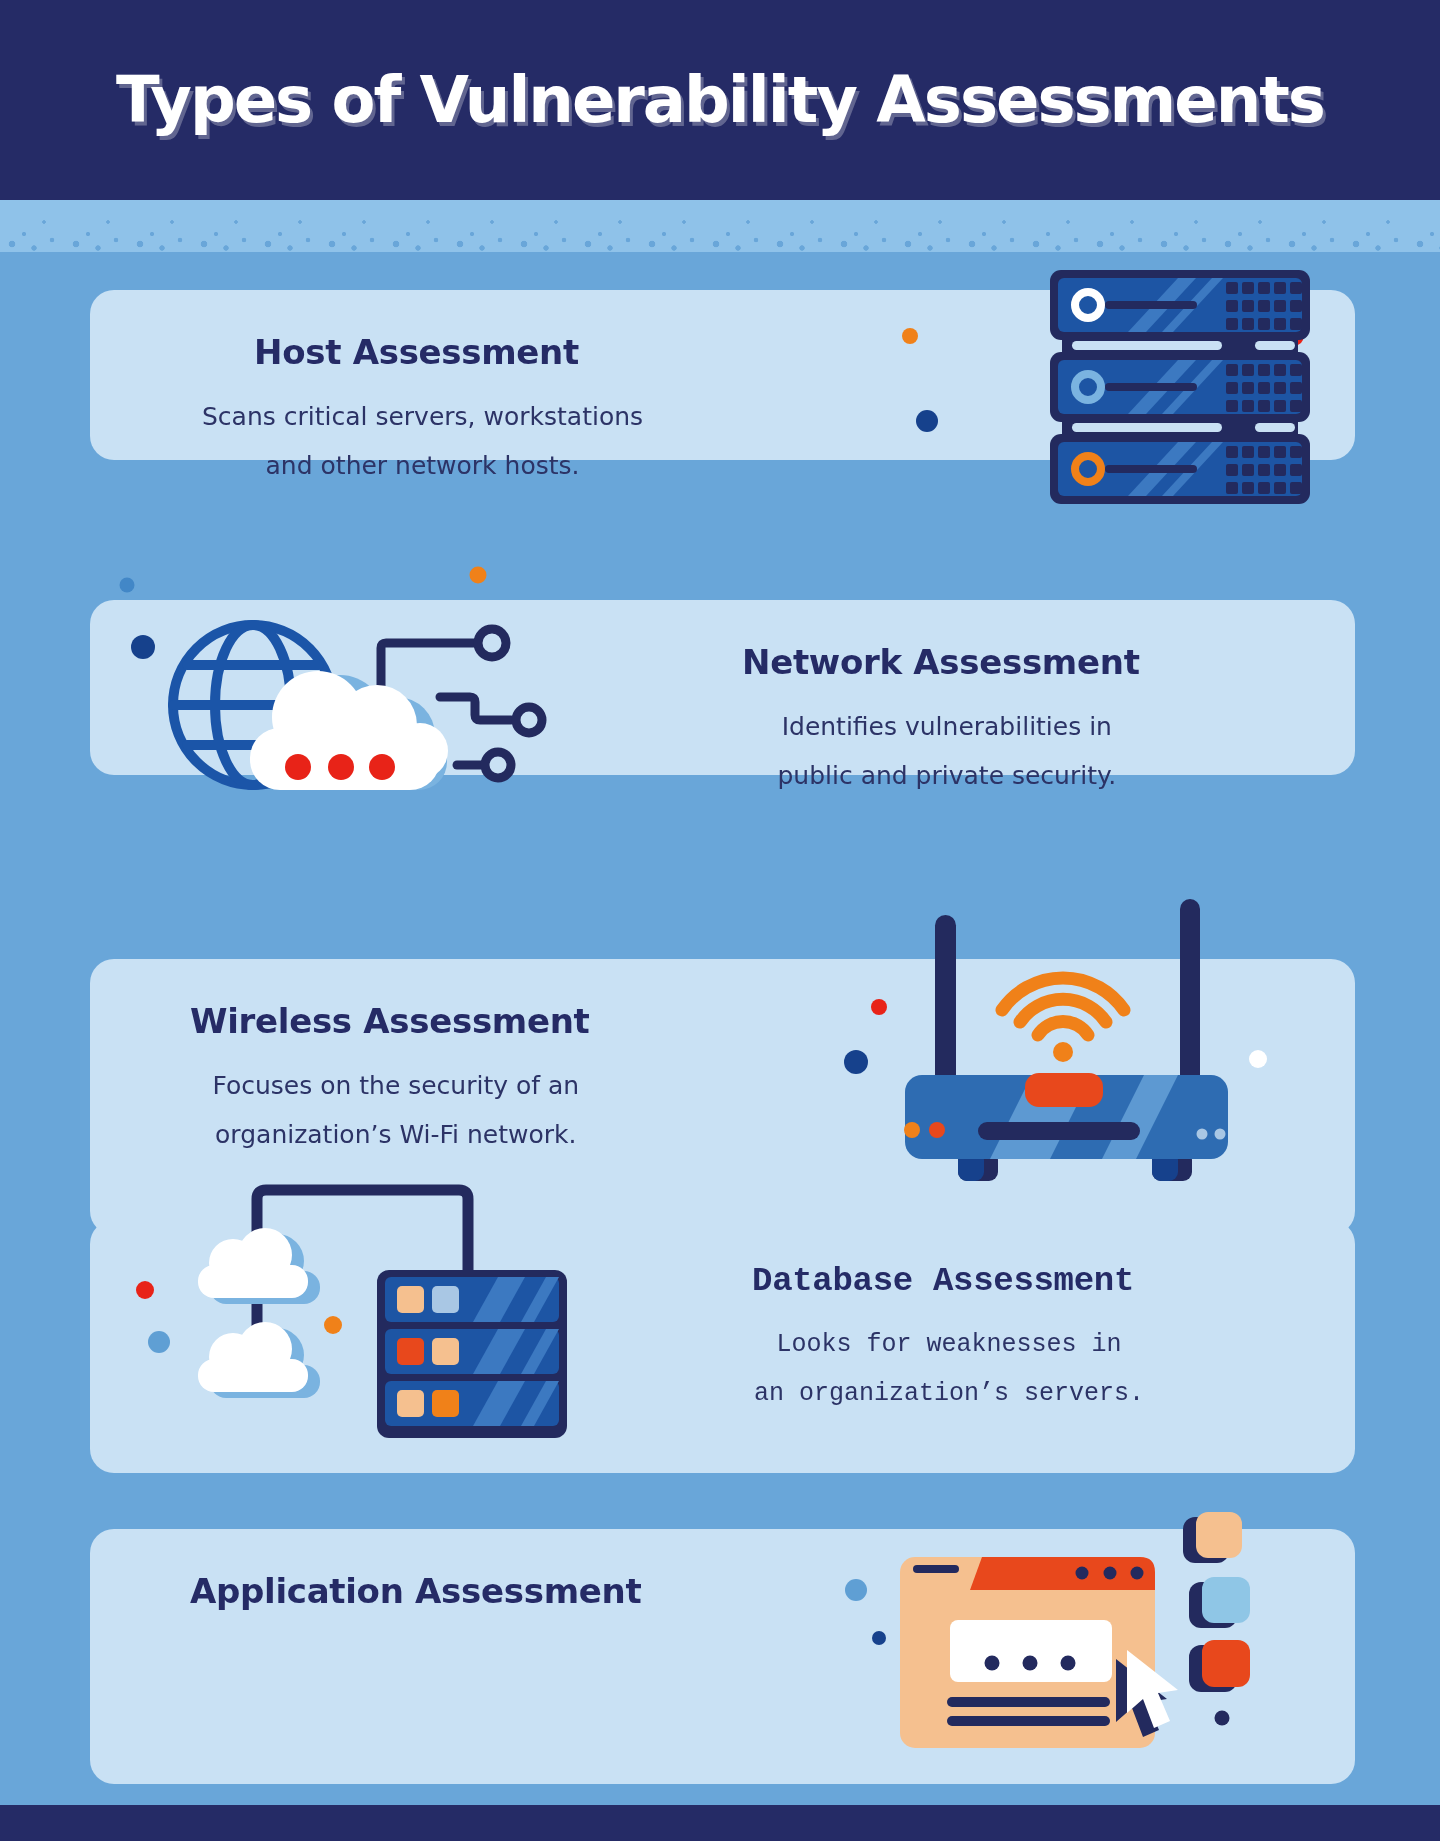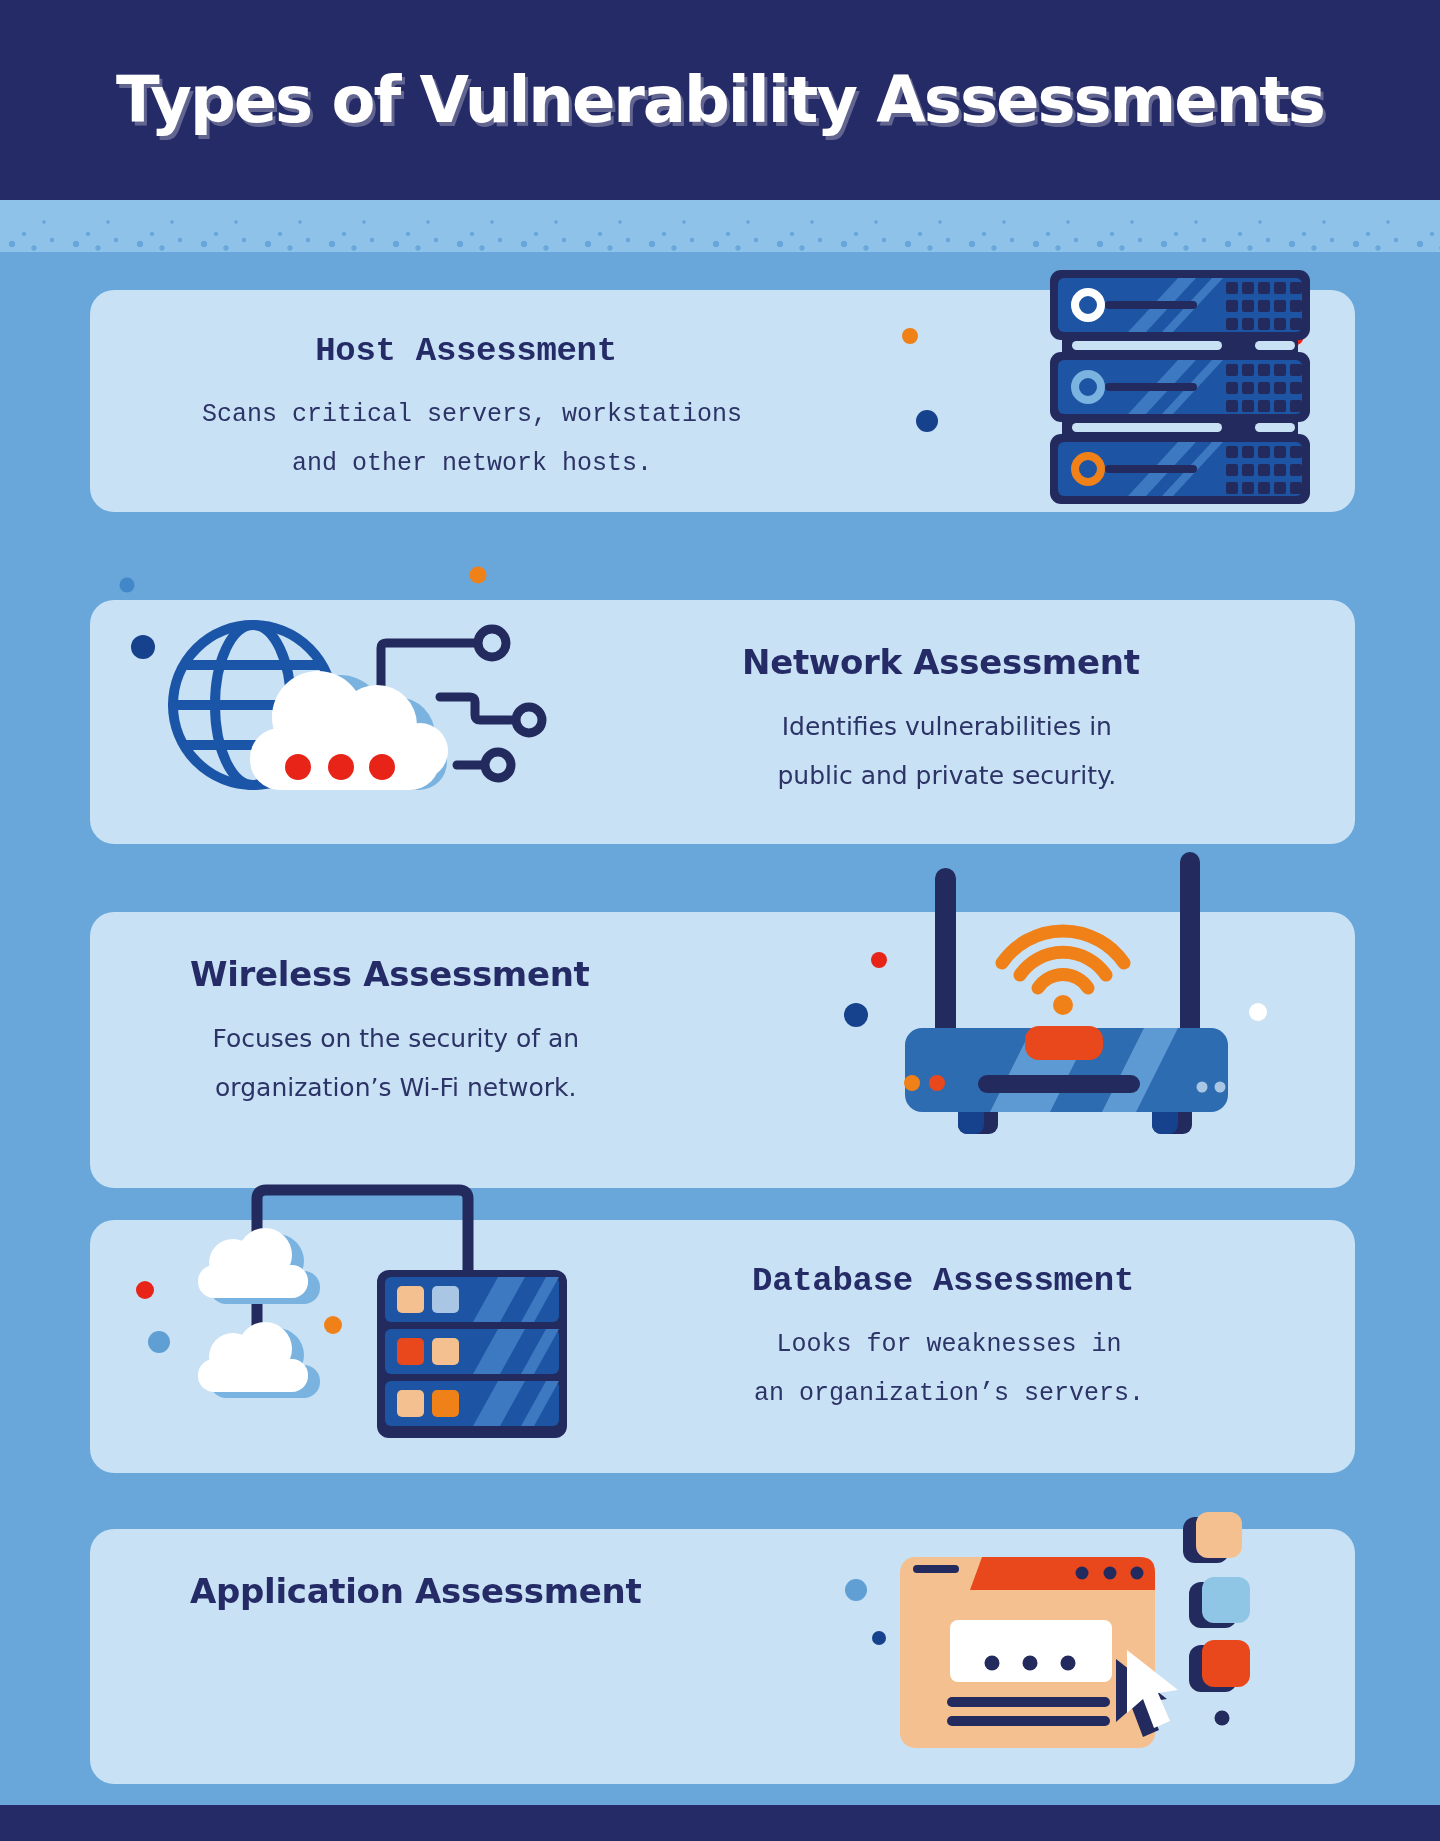--- a/index.html
+++ b/index.html
@@ -20,23 +20,23 @@
   .band{position:absolute;top:200px;left:0;width:100%;height:52px;background-color:var(--band-bg);
         background-image:
           radial-gradient(circle at 12px 44px, var(--page-bg) 3px, rgba(0,0,0,0) 3.6px),
           radial-gradient(circle at 34px 48px, var(--page-bg) 2.4px, rgba(0,0,0,0) 3px),
           radial-gradient(circle at 52px 40px, var(--page-bg) 2px, rgba(0,0,0,0) 2.6px),
           radial-gradient(circle at 24px 34px, var(--page-bg) 1.8px, rgba(0,0,0,0) 2.4px),
           radial-gradient(circle at 44px 22px, var(--page-bg) 1.5px, rgba(0,0,0,0) 2px);
         background-size:64px 52px;}
   .footer{position:absolute;left:0;bottom:0;width:100%;height:36px;background:var(--header-bg);}
   .card{position:absolute;left:90px;width:1265px;background:var(--card-bg);border-radius:24px;}
-  #card-host{top:290px;height:222px;font-family:Liberation Mono, monospace;}
-  #card-network{top:600px;height:244px;}
-  #card-wireless{top:912px;height:276px;}
+  #card-host{top:290px;height:170px;}
+  #card-network{top:600px;height:175px;}
+  #card-wireless{top:959px;height:276px;}
   #card-database{top:1220px;height:253px;font-family:Liberation Mono, monospace;}
   #card-application{top:1529px;height:255px;}
   .text{position:absolute;top:42px;}
   .text.left{left:100px;}
   .text.right{left:652px;}
   .card h2{margin:0;font-size:34px;font-weight:bold;color:var(--heading-text);letter-spacing:-0.3px;}
   .card p{margin:20px 0 0 12px;font-size:25px;line-height:49px;color:var(--body-text);white-space:pre-line;}
   .card svg{position:absolute;overflow:visible;}
   
   .f-navy{fill:var(--navy)} .f-white{fill:#fff} .f-blue{fill:var(--blue)} .f-mid{fill:var(--mid-blue)}

